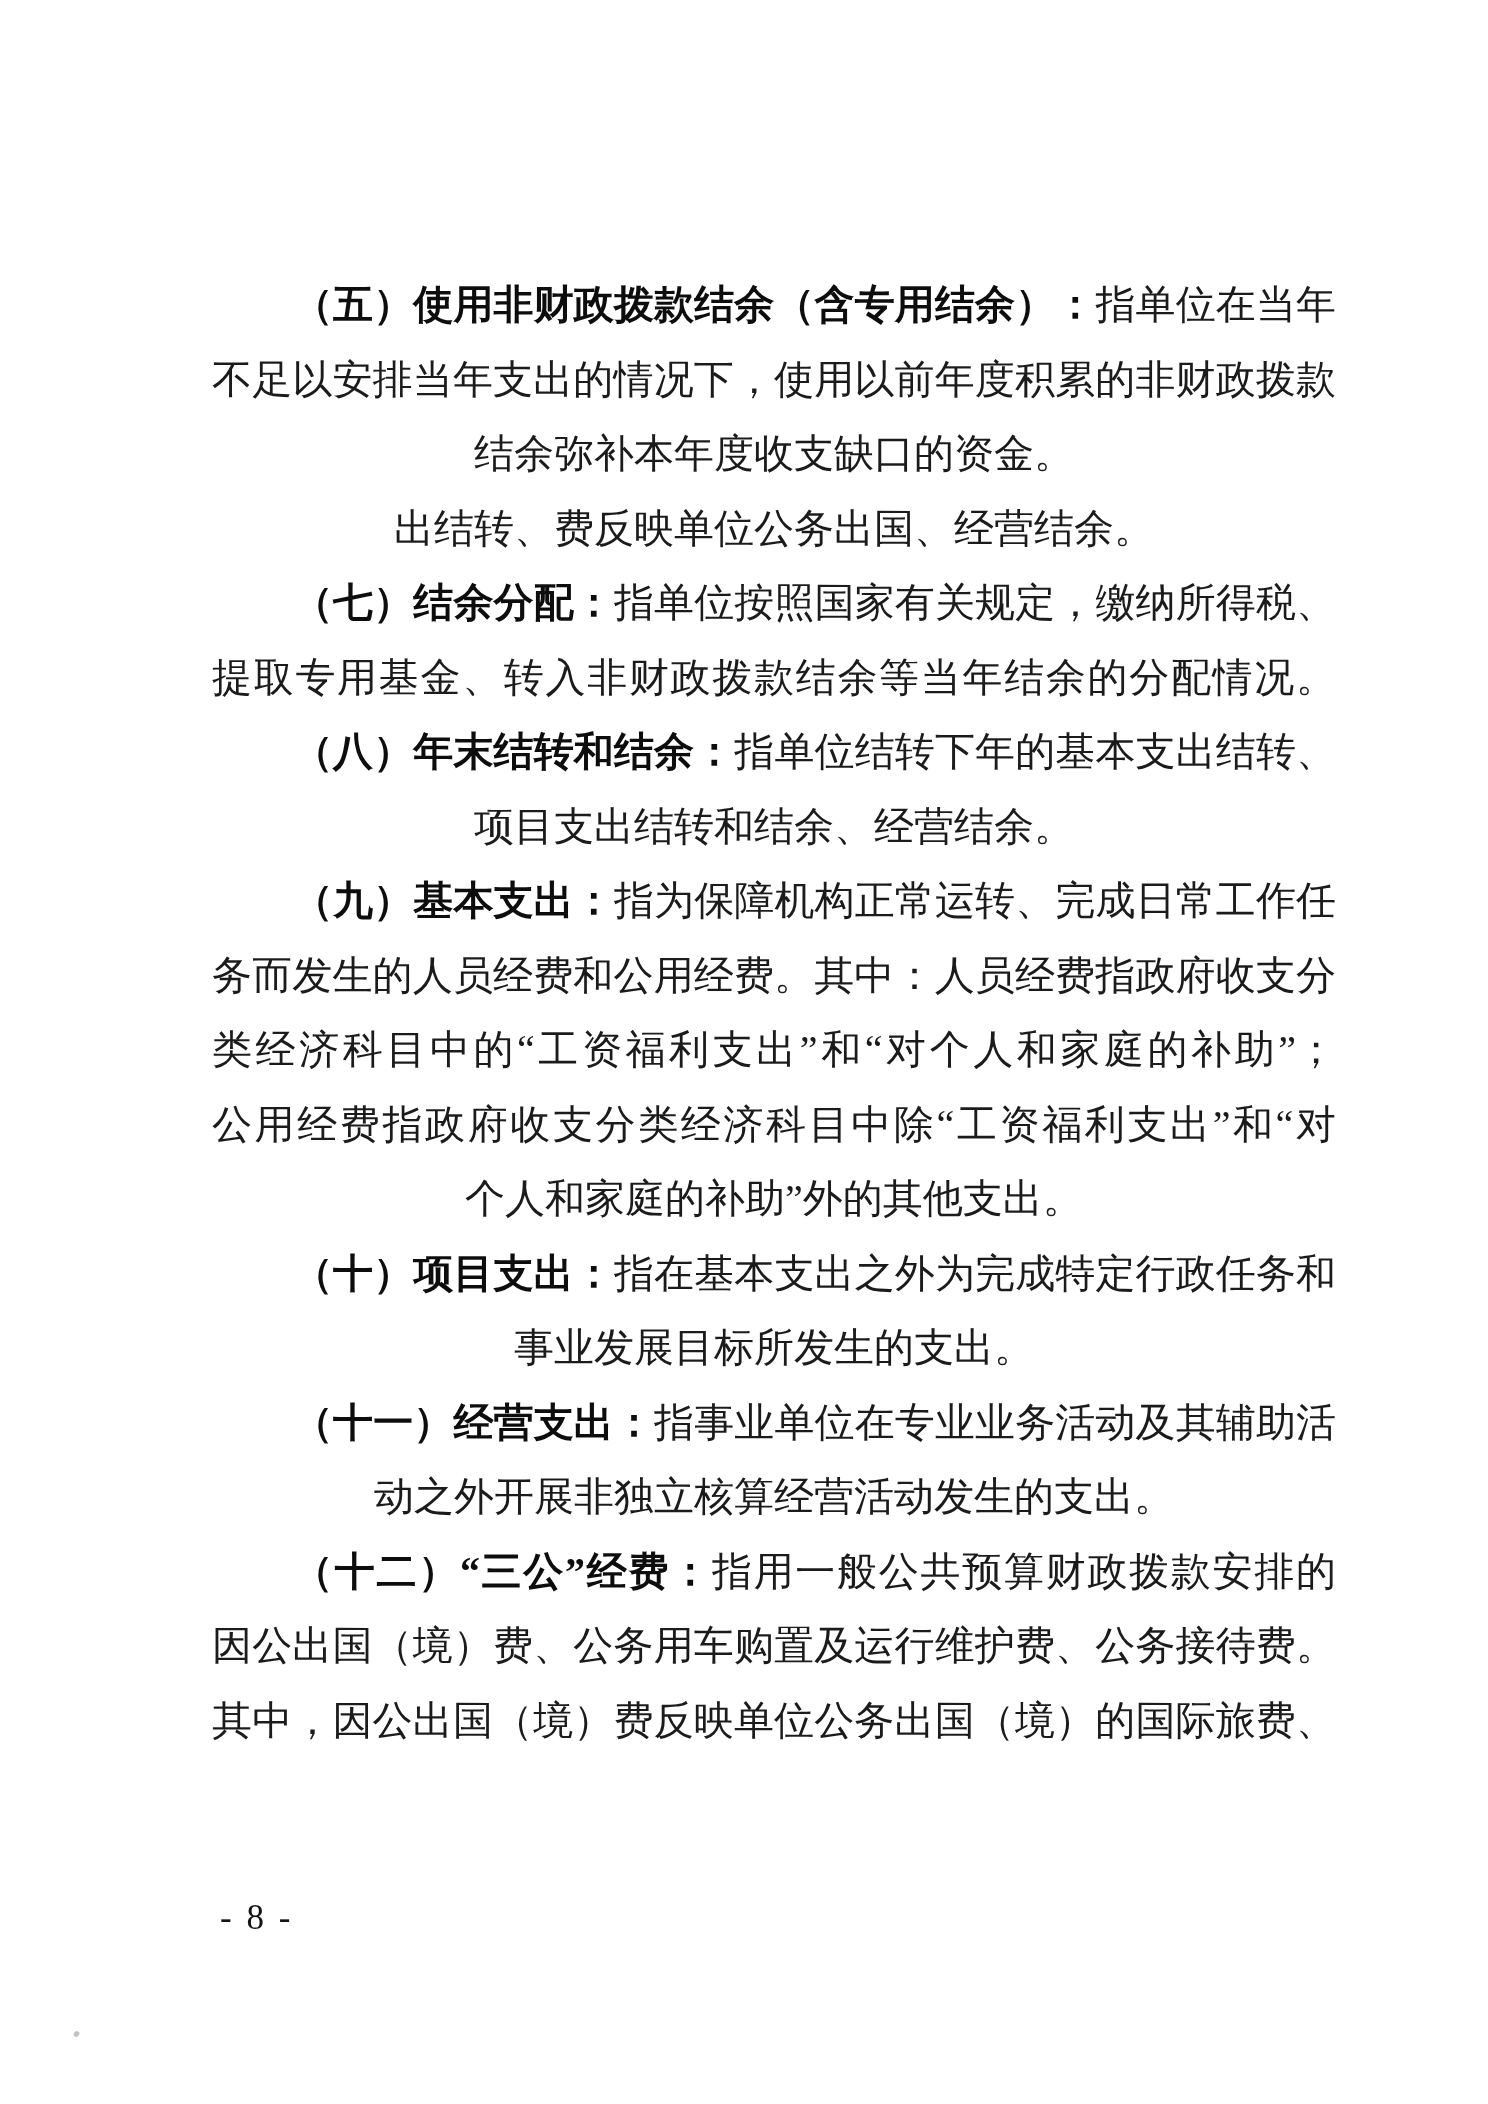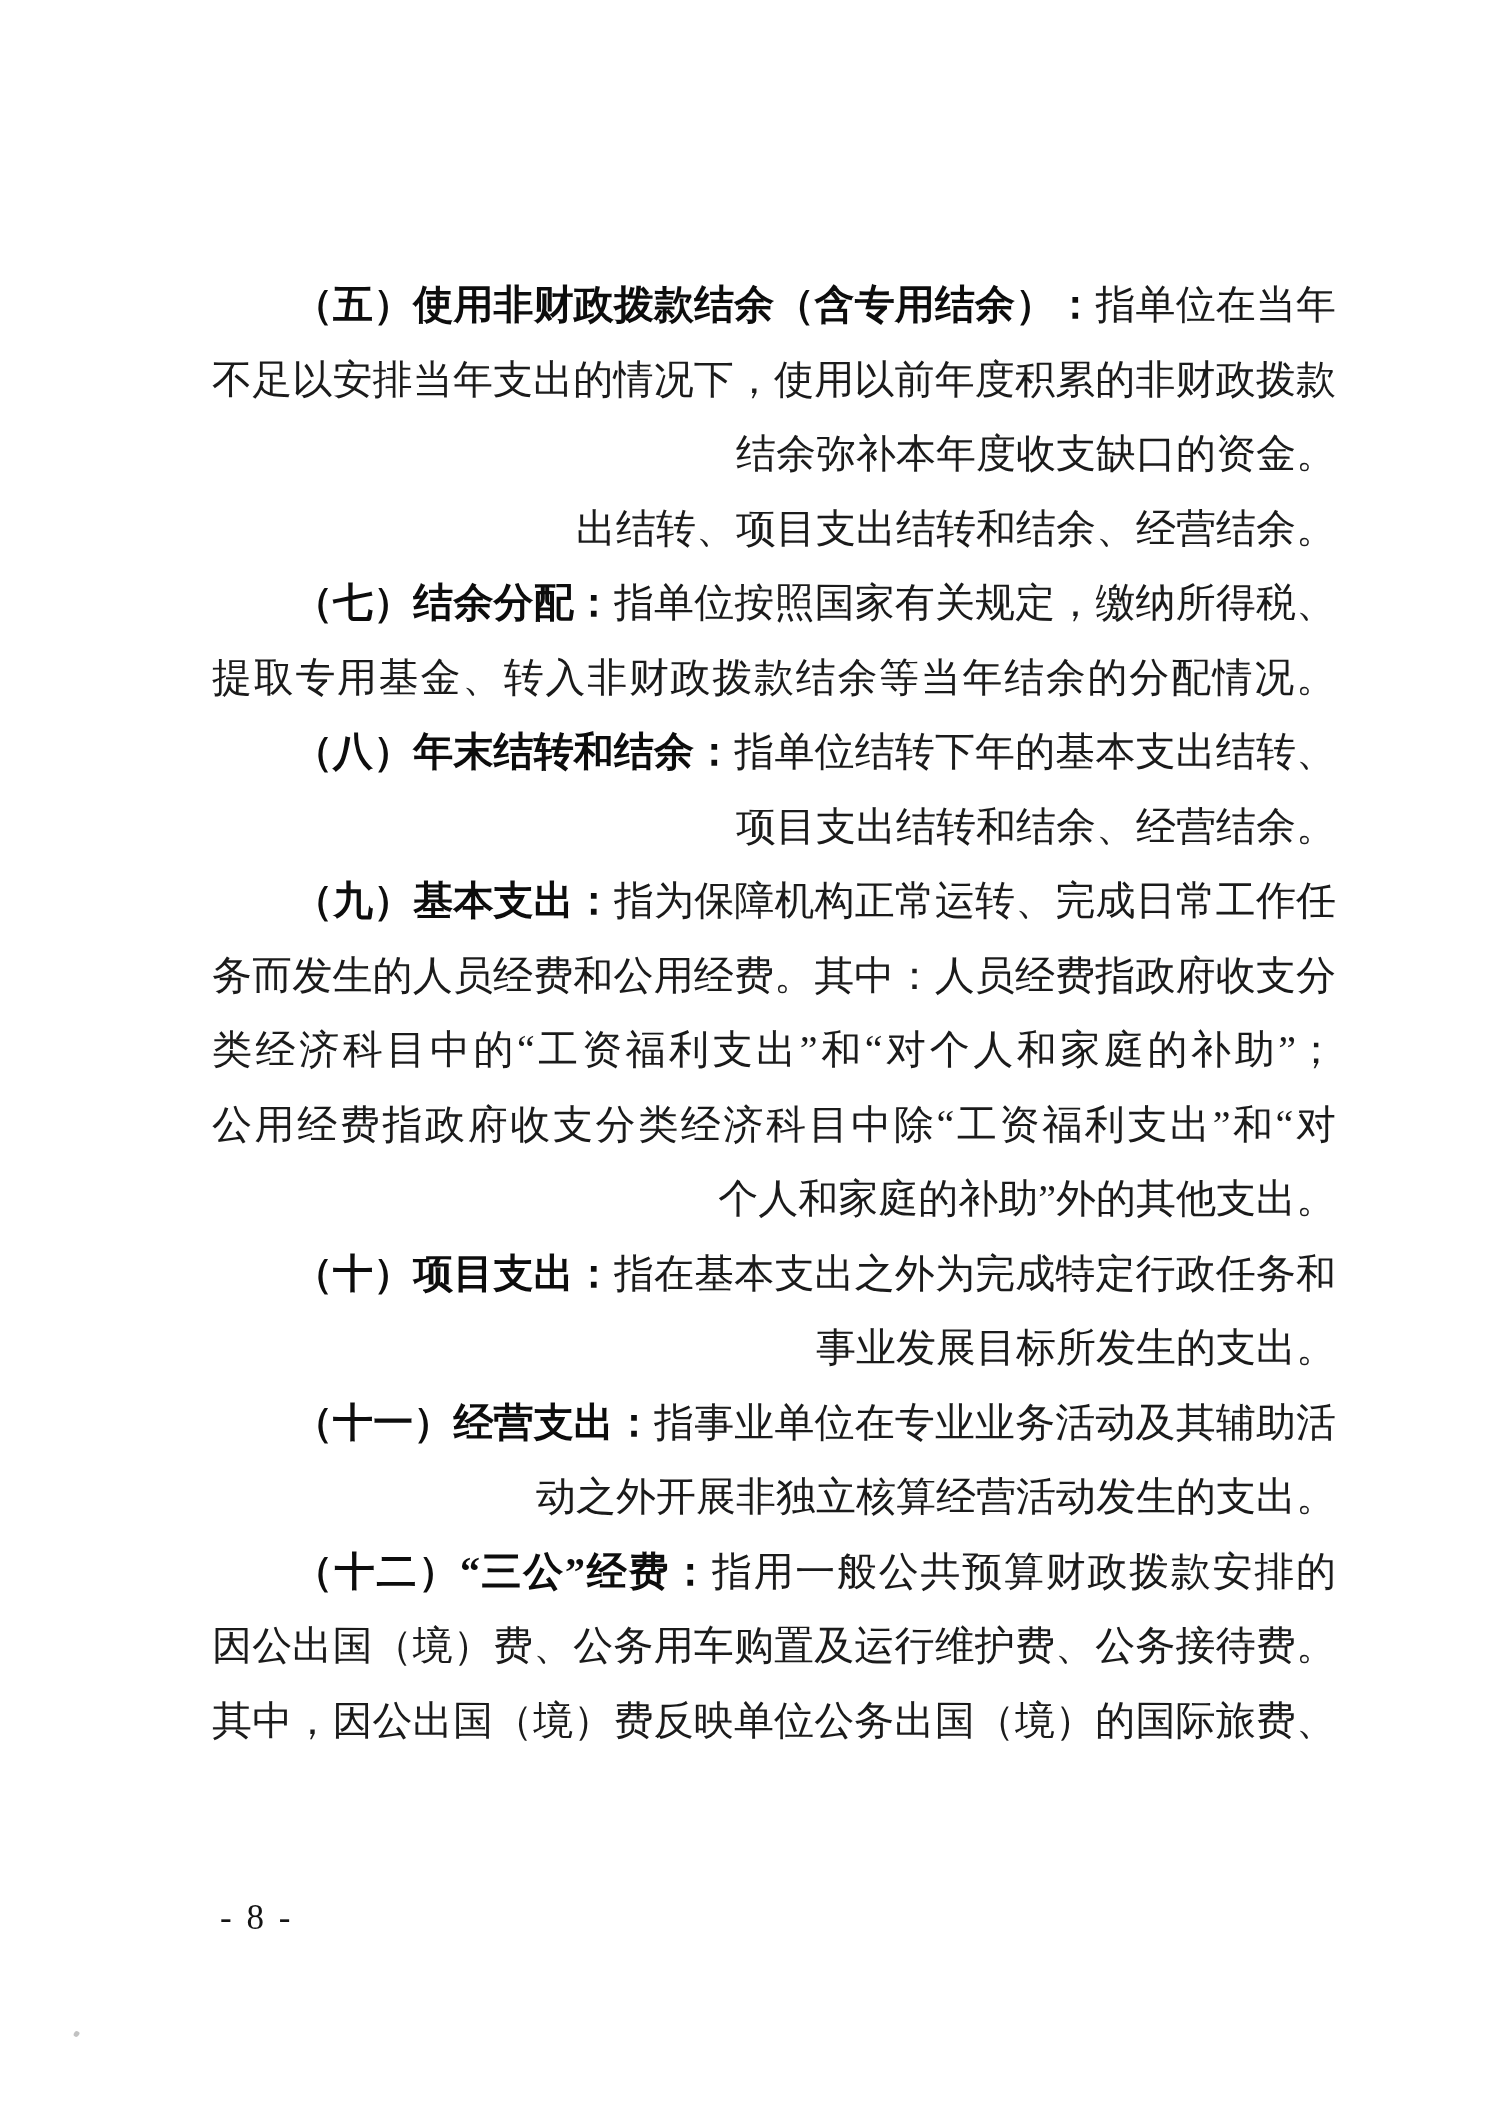--- a/index.html
+++ b/index.html
@@ -27,21 +27,21 @@
     left: 212px;
     top: 268px;
     width: 1124px;
     font-size: 40px;
     color: #1b1b1b;
     font-weight: 400;
   }
   .line {
     height: 74.5px;
     line-height: 74.5px;
-    text-align: right;
+    text-align: center;
     overflow: visible;
   }
   .line.fill {
     text-align: justify;
     text-align-last: justify;
     text-justify: inter-ideograph;
   }
   .line.indent {
     text-indent: 81px;
   }
@@ -72,21 +72,21 @@
 </style>
 </head>
 <body>
 
 <div class="page">
 
   <div class="doc-body">
       <div class="line fill indent"><span class="bold">（五）使用非财政拨款结余（含专用结余）：</span><span>指单位在当年</span></div>
       <div class="line fill"><span>不足以安排当年支出的情况下，使用以前年度积累的非财政拨款</span></div>
       <div class="line"><span>结余弥补本年度收支缺口的资金。</span></div>
-      <div class="line"><span>出结转、项目支出结转和结余、经营结余。</span></div>
+      <div class="line"><span>出结转、费反映单位公务出国、经营结余。</span></div>
       <div class="line fill indent"><span class="bold">（七）结余分配：</span><span>指单位按照国家有关规定，缴纳所得税、</span></div>
       <div class="line fill"><span>提取专用基金、转入非财政拨款结余等当年结余的分配情况。</span></div>
       <div class="line fill indent"><span class="bold">（八）年末结转和结余：</span><span>指单位结转下年的基本支出结转、</span></div>
       <div class="line"><span>项目支出结转和结余、经营结余。</span></div>
       <div class="line fill indent"><span class="bold">（九）基本支出：</span><span>指为保障机构正常运转、完成日常工作任</span></div>
       <div class="line fill"><span>务而发生的人员经费和公用经费。其中：人员经费指政府收支分</span></div>
       <div class="line fill"><span>类经济科目中的“工资福利支出”和“对个人和家庭的补助”；</span></div>
       <div class="line fill"><span>公用经费指政府收支分类经济科目中除“工资福利支出”和“对</span></div>
       <div class="line"><span>个人和家庭的补助”外的其他支出。</span></div>
       <div class="line fill indent"><span class="bold">（十）项目支出：</span><span>指在基本支出之外为完成特定行政任务和</span></div>

